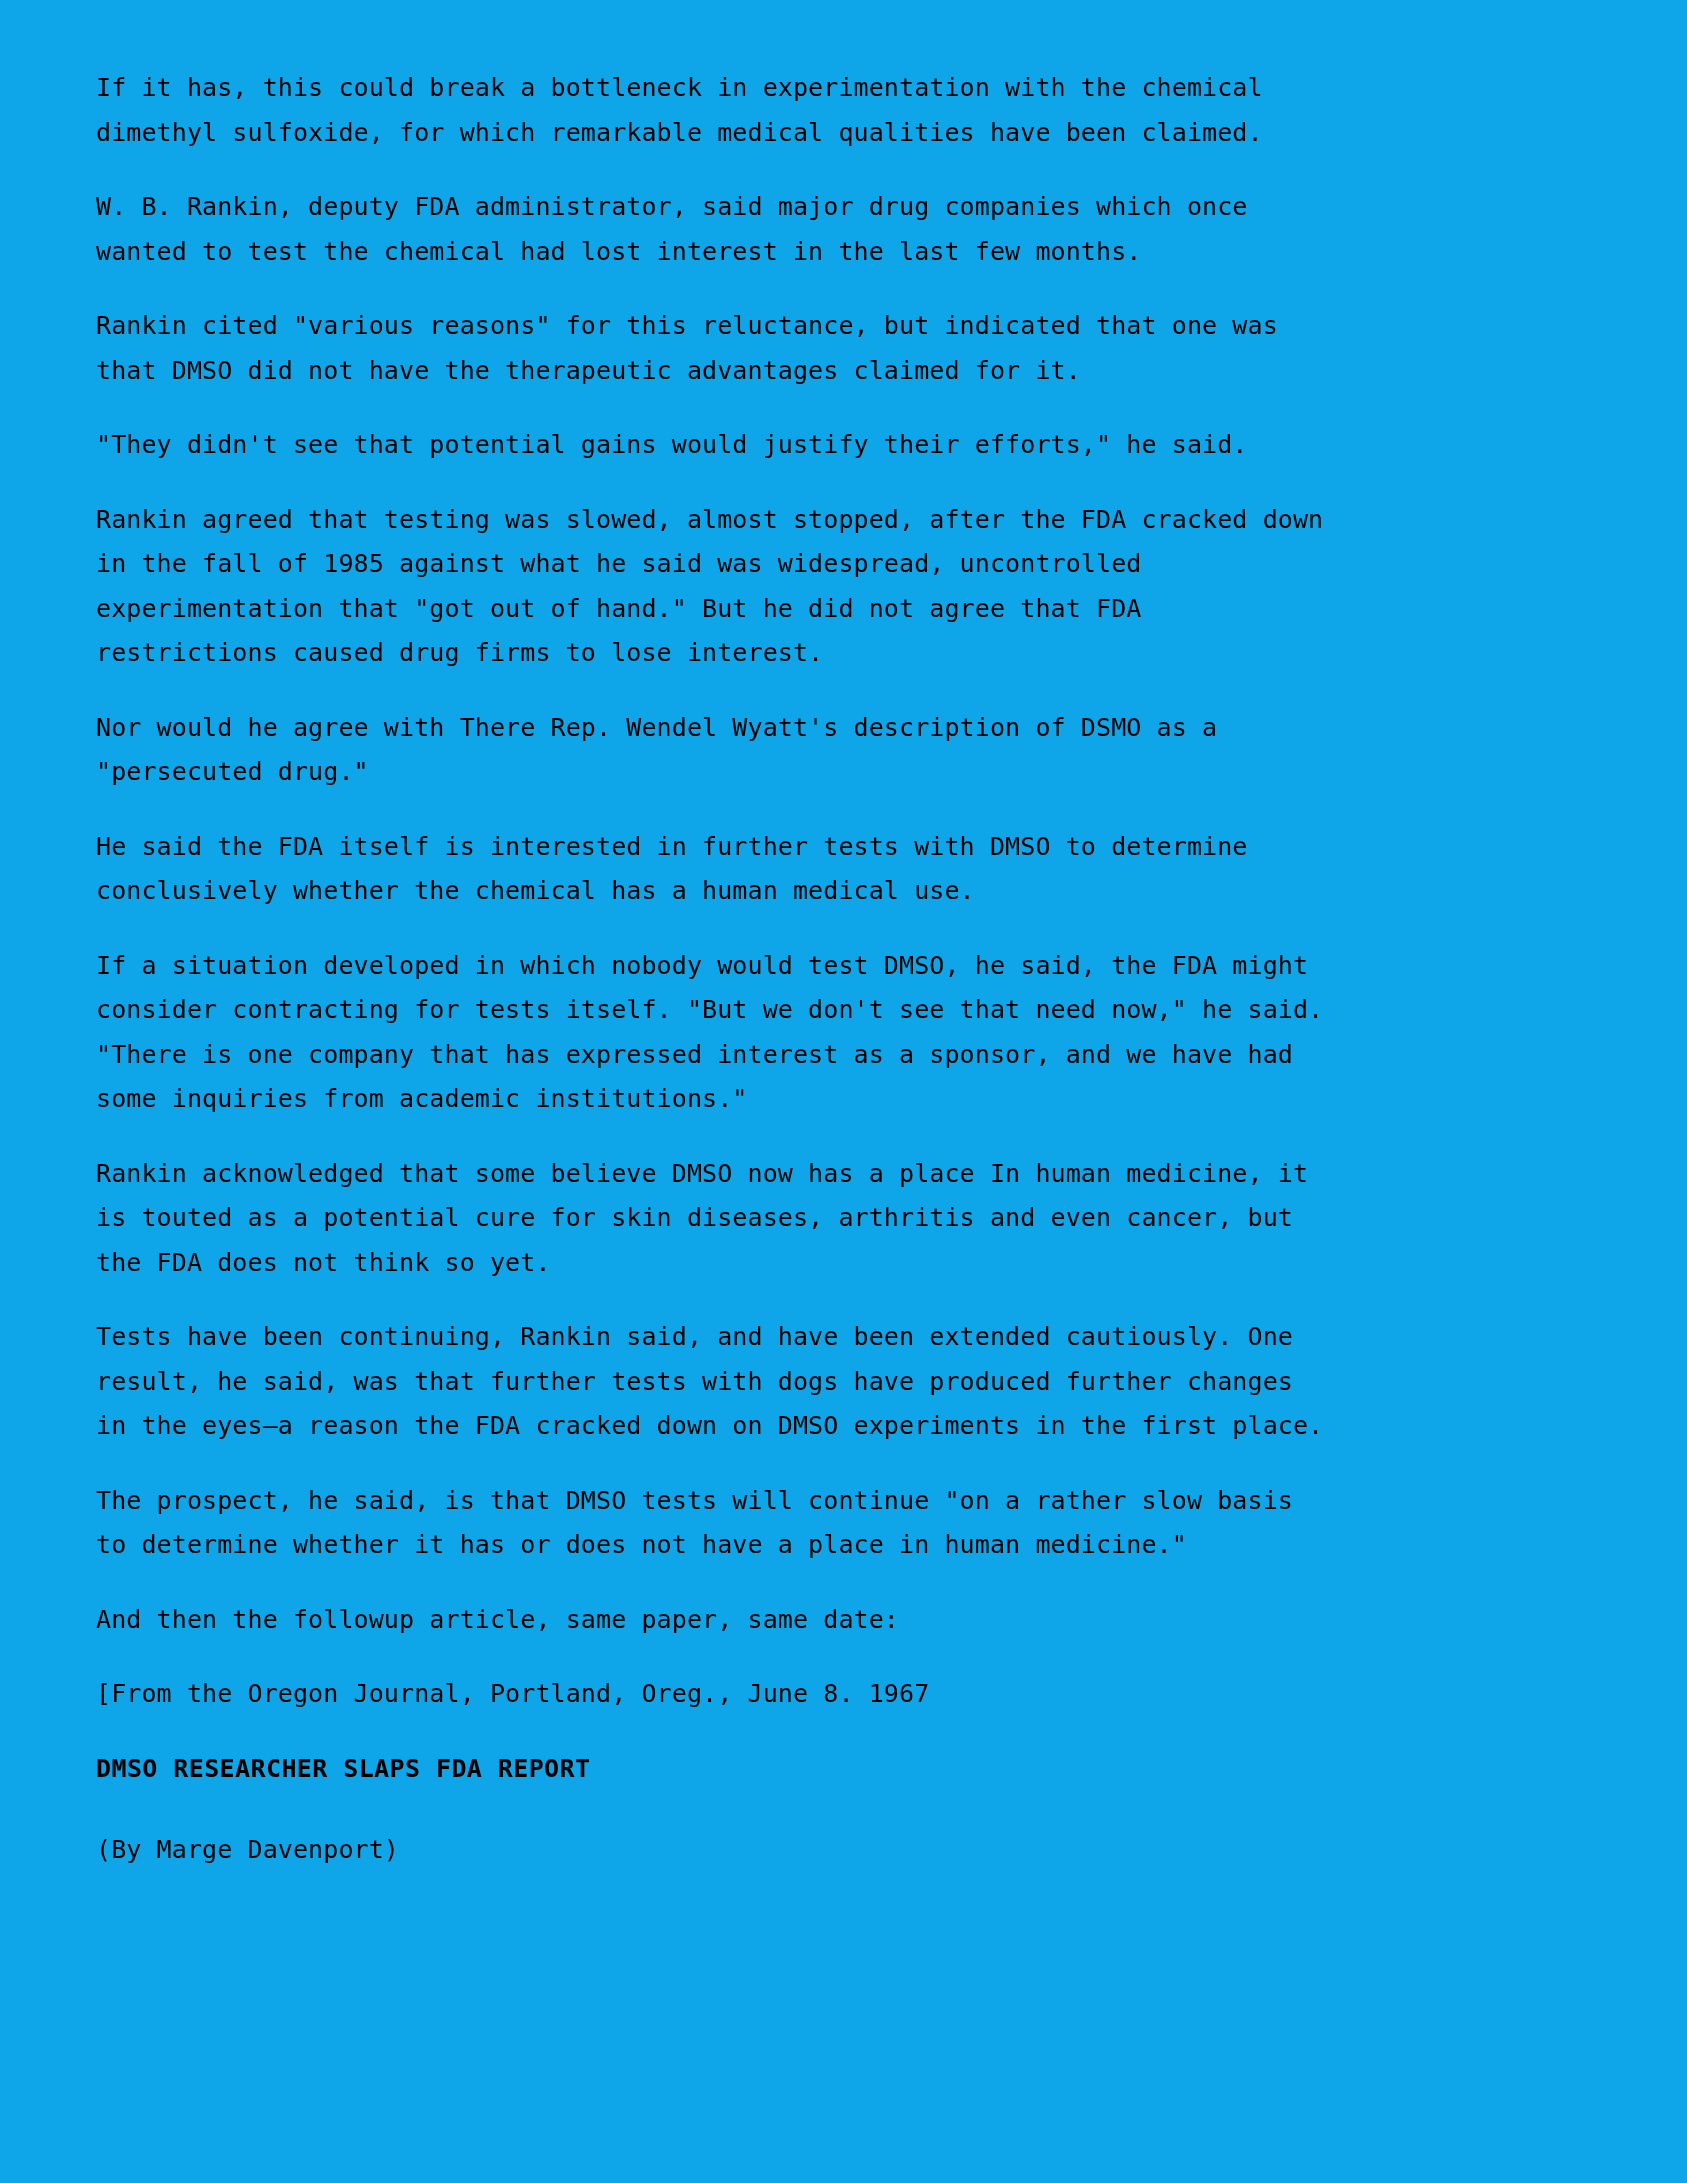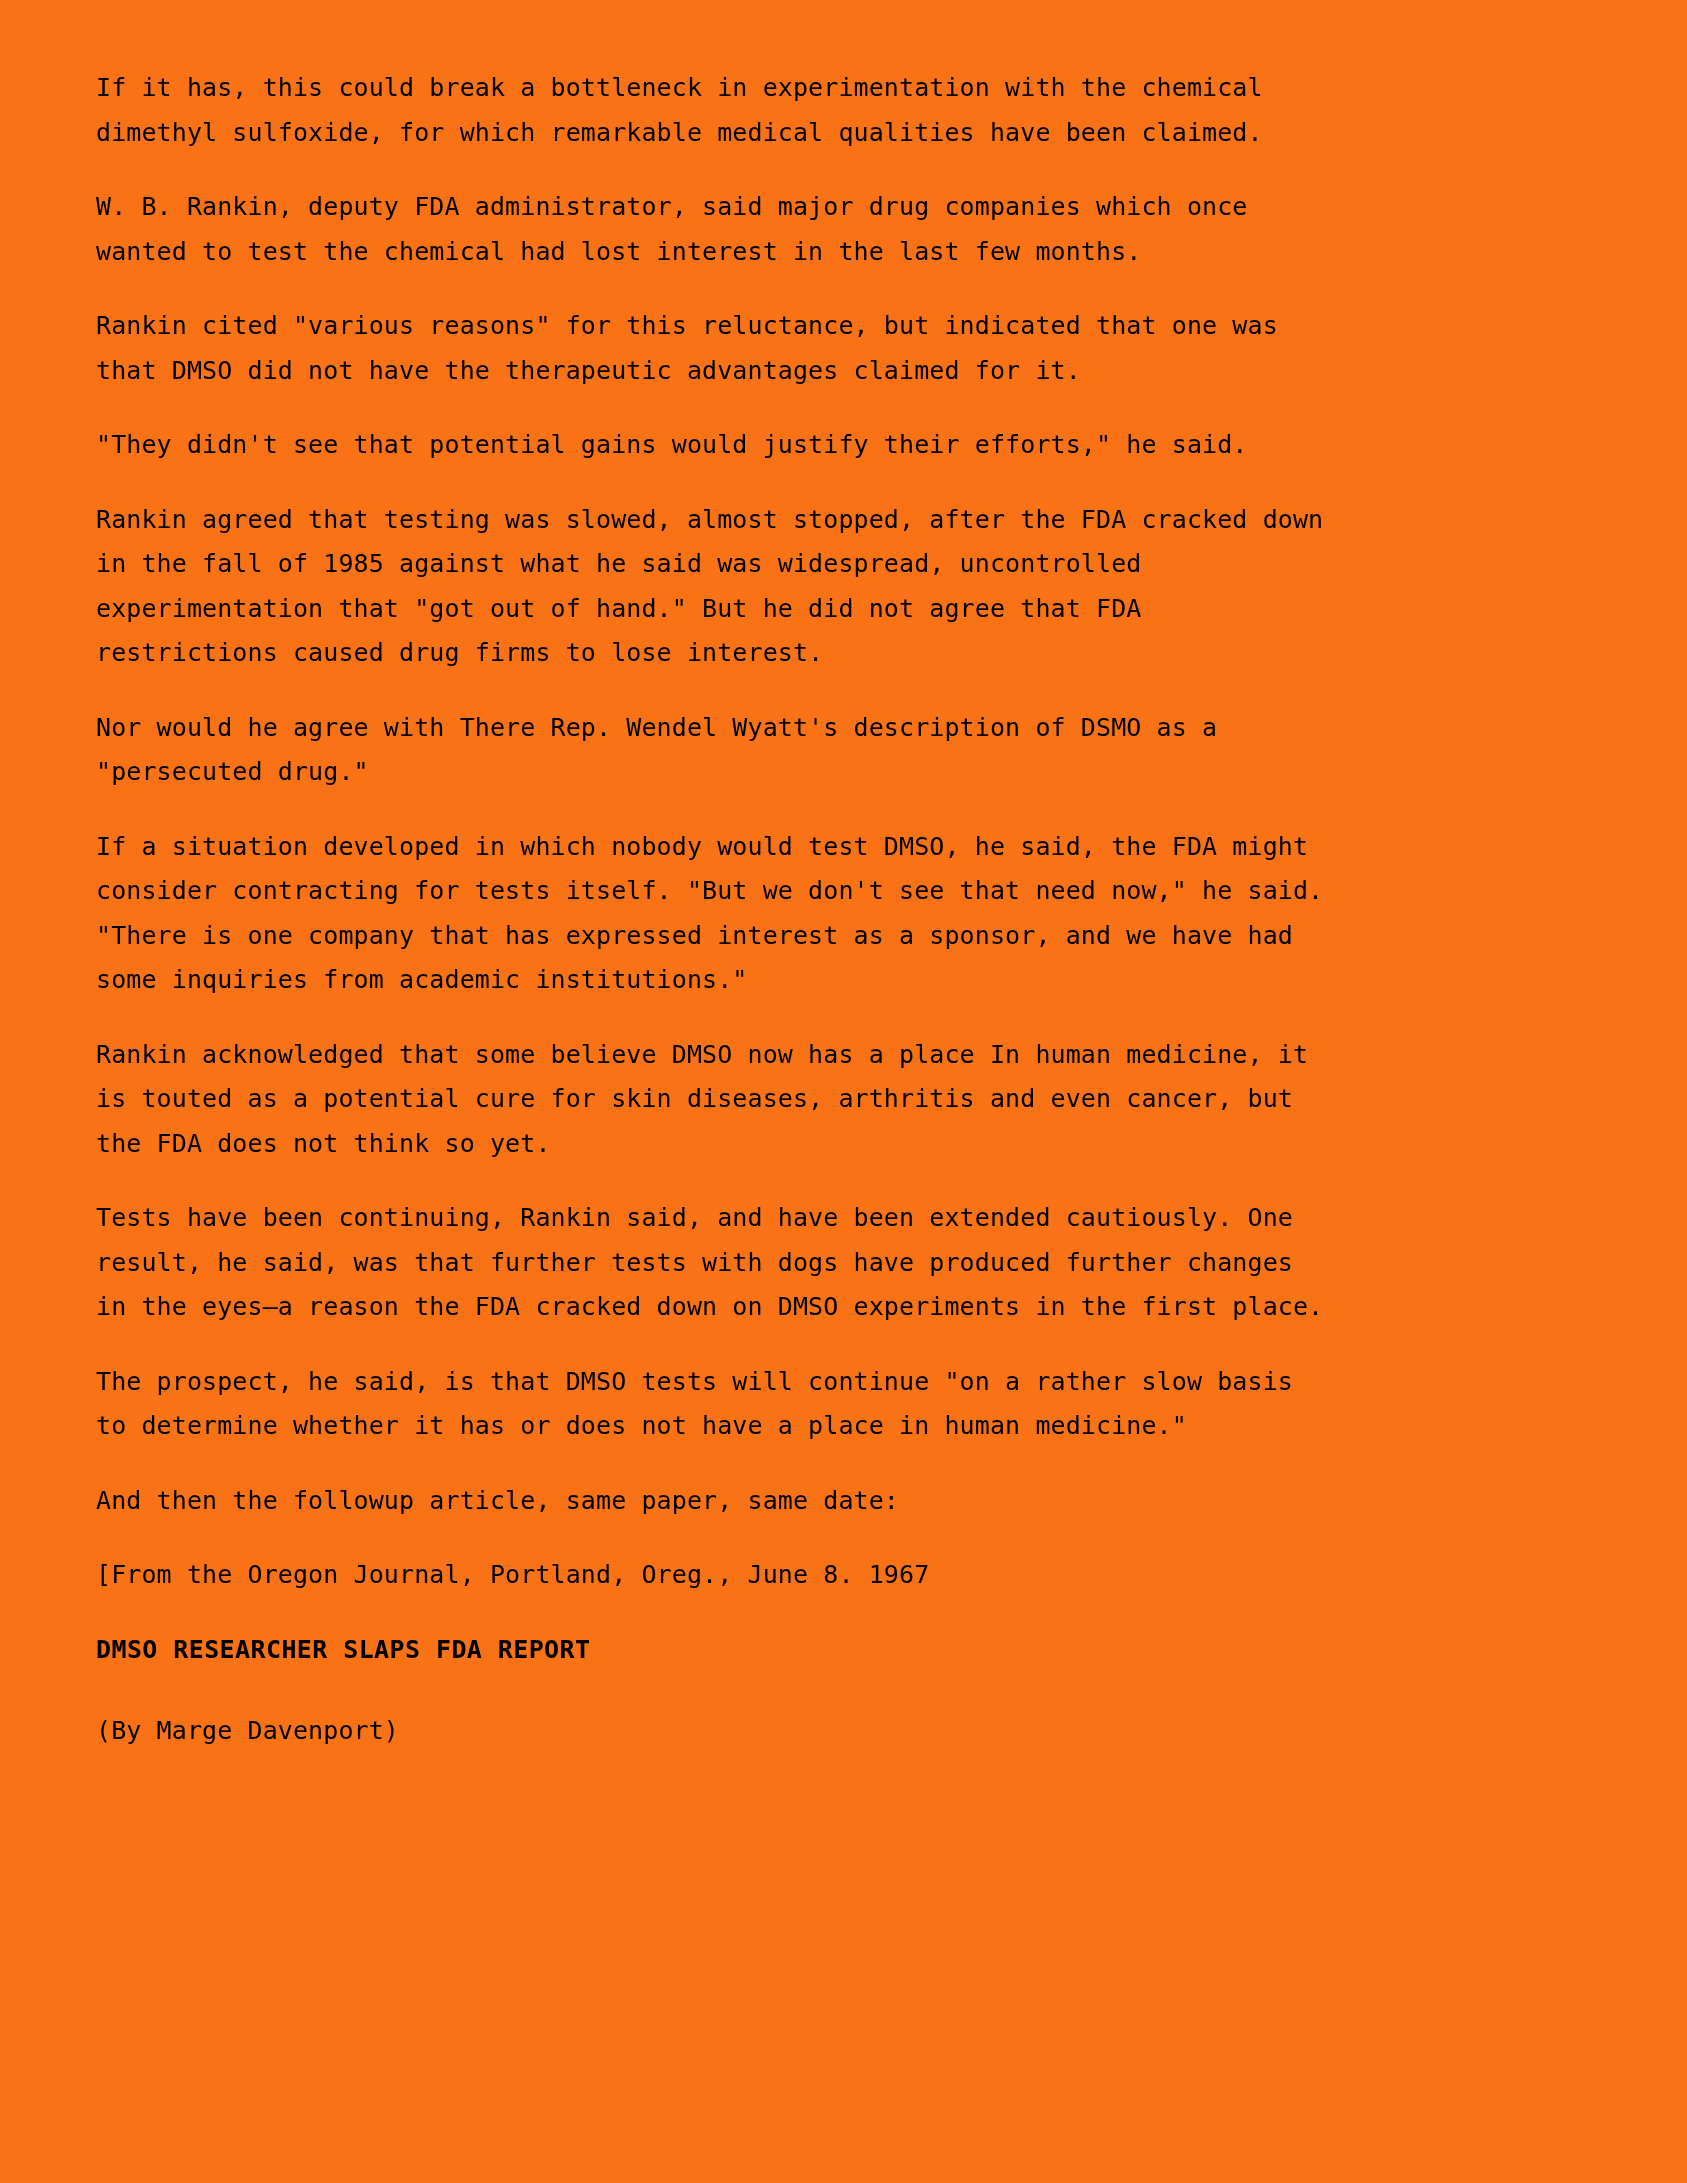--- a/index.html
+++ b/index.html
@@ -11,21 +11,21 @@
     width: 1687px;
     min-height: 2183px;
     font-family: "DejaVu Sans Mono", "Liberation Mono", monospace;
     color: #000000;
   }
   .page {
     box-sizing: border-box;
     width: 1687px;
     min-height: 2183px;
     padding: 66px 88px 66px 96px;
-    background: #f97316;
+    background: #0ea5e9;
   }
   .doc-body {
     font-size: 25px;
     line-height: 1.78;
     letter-spacing: 0.1px;
   }
   .para {
     margin: 0 0 30px 0;
     white-space: pre-wrap;
   }
@@ -51,20 +51,22 @@
 wanted to test the chemical had lost interest in the last few months.</p>
     <p class="para">Rankin cited "various reasons" for this reluctance, but indicated that one was
 that DMSO did not have the therapeutic advantages claimed for it.</p>
     <p class="para">"They didn't see that potential gains would justify their efforts," he said.</p>
     <p class="para">Rankin agreed that testing was slowed, almost stopped, after the FDA cracked down
 in the fall of 1985 against what he said was widespread, uncontrolled
 experimentation that "got out of hand." But he did not agree that FDA
 restrictions caused drug firms to lose interest.</p>
     <p class="para">Nor would he agree with There Rep. Wendel Wyatt's description of DSMO as a
 "persecuted drug."</p>
+    <p class="para">He said the FDA itself is interested in further tests with DMSO to determine
+conclusively whether the chemical has a human medical use.</p>
     <p class="para">If a situation developed in which nobody would test DMSO, he said, the FDA might
 consider contracting for tests itself. "But we don't see that need now," he said.
 "There is one company that has expressed interest as a sponsor, and we have had
 some inquiries from academic institutions."</p>
     <p class="para">Rankin acknowledged that some believe DMSO now has a place In human medicine, it
 is touted as a potential cure for skin diseases, arthritis and even cancer, but
 the FDA does not think so yet.</p>
     <p class="para">Tests have been continuing, Rankin said, and have been extended cautiously. One
 result, he said, was that further tests with dogs have produced further changes
 in the eyes—a reason the FDA cracked down on DMSO experiments in the first place.</p>

